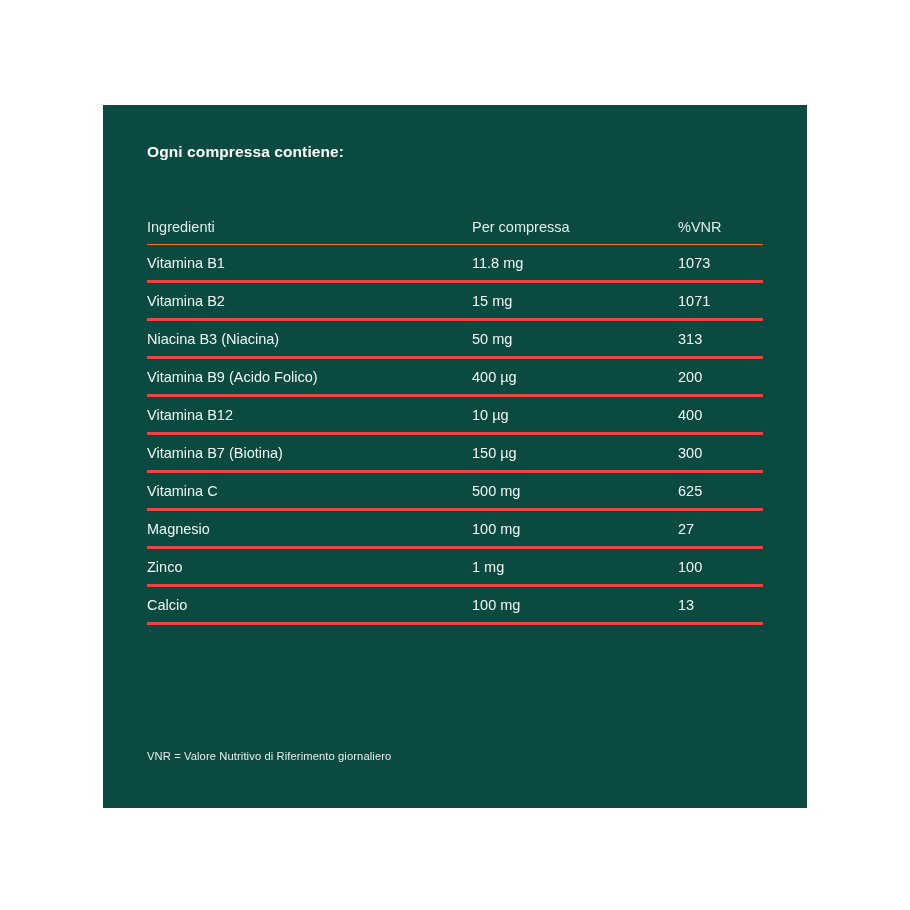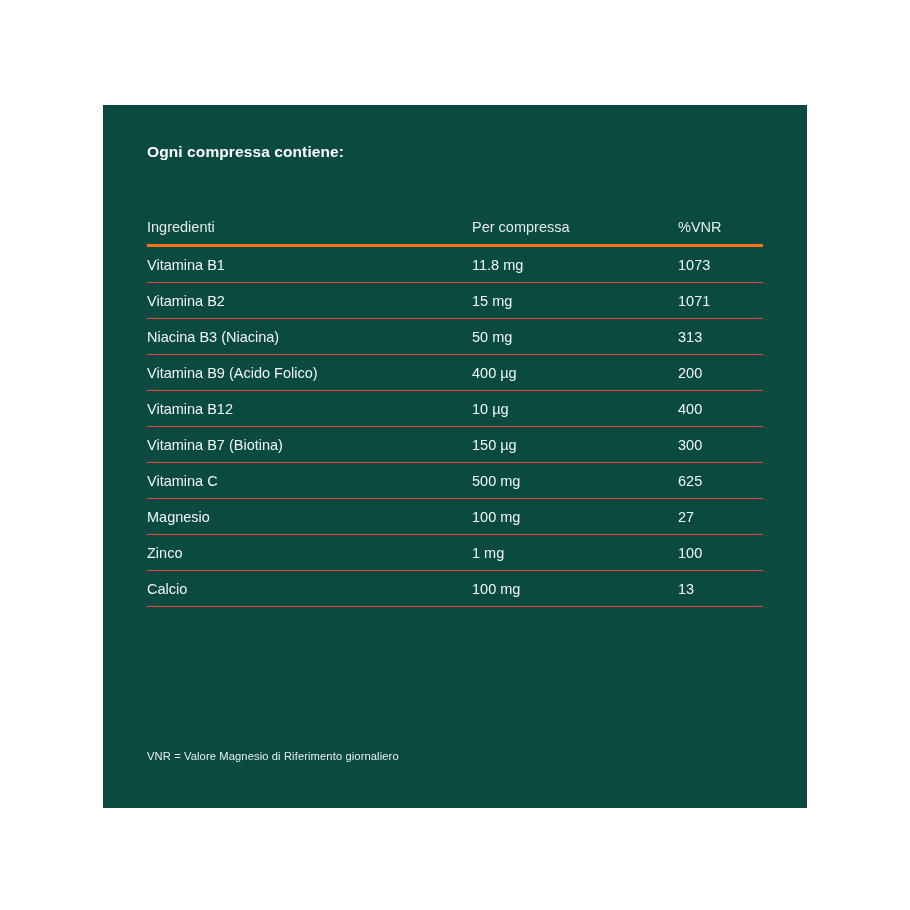--- a/index.html
+++ b/index.html
@@ -47,32 +47,32 @@
   #nutrition-table col.col-ingredient { width: 325px; }
   #nutrition-table col.col-amount     { width: 206px; }
   #nutrition-table col.col-nrv        { width: 85px; }
 
   #nutrition-table th {
     text-align: left;
     font-weight: normal;
     font-size: 14.5px;
     color: #e3ecea;
     padding: 0 0 9px 0;
-    border-bottom: 3px solid #f97316;
+    border-bottom: 1px solid #f97316;
     vertical-align: bottom;
     white-space: nowrap;
   }
 
   #nutrition-table td {
     text-align: left;
     font-size: 14.5px;
     color: #f2f7f6;
     height: 35px;
     padding: 0;
-    border-bottom: 1px solid #ef4444;
+    border-bottom: 3px solid #ef4444;
     vertical-align: middle;
     white-space: nowrap;
   }
 
   #footnote {
     position: absolute;
     left: 44px;
     top: 645px;
     font-size: 11.2px;
     color: #e8f0ee;
@@ -147,15 +147,15 @@
           <td>100</td>
         </tr>
         <tr>
           <td>Calcio</td>
           <td>100 mg</td>
           <td>13</td>
         </tr>
       </tbody>
   </table>
 
-  <div id="footnote">VNR = Valore Magnesio di Riferimento giornaliero</div>
+  <div id="footnote">VNR = Valore Nutritivo di Riferimento giornaliero</div>
 
 </div>
 
 </body></html>

